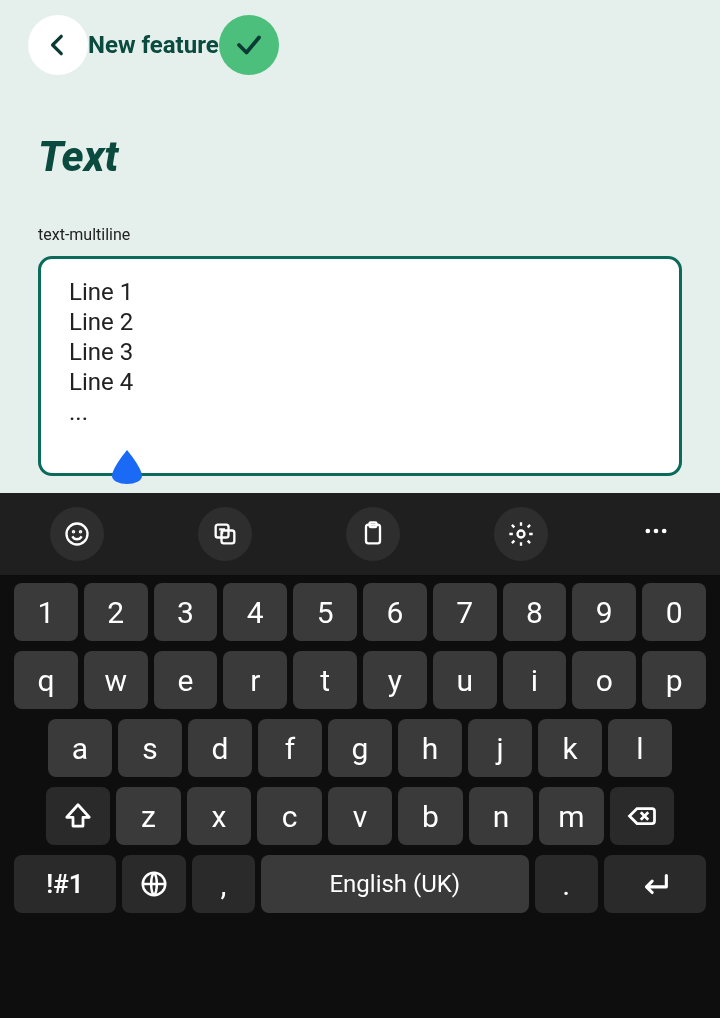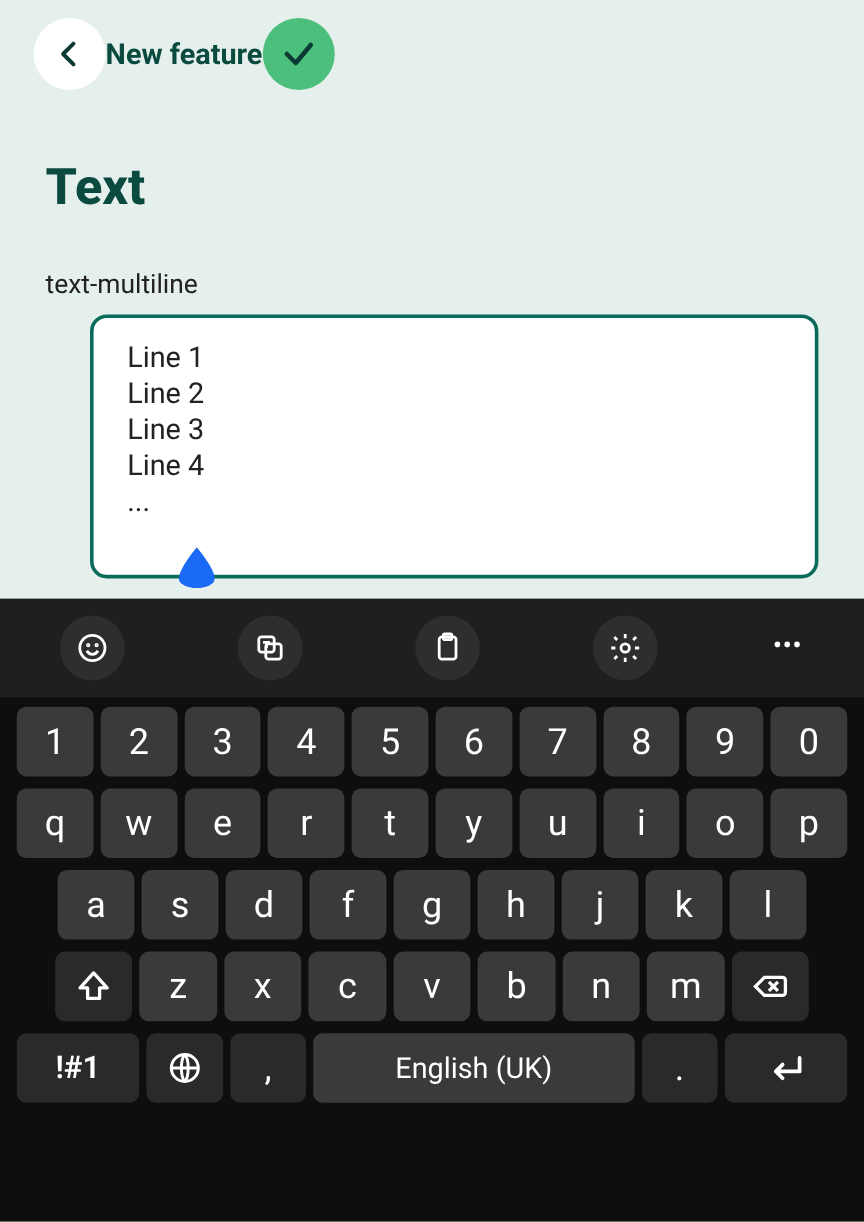--- a/index.html
+++ b/index.html
@@ -9,23 +9,23 @@
   
   .header { display: flex; align-items: center; padding: 10px 28px 0 28px; height: 80px; }
   .back-btn { width: 60px; height: 60px; border-radius: 50%; background: #fff; display: flex; align-items: center; justify-content: center; }
   .back-btn svg { width: 26px; height: 26px; }
   .header-title { font-size: 24px; font-weight: 700; color: #0a4a3f; }
   .confirm-btn { width: 60px; height: 60px; border-radius: 50%; background: #4bbf7b; display: flex; align-items: center; justify-content: center; }
   .confirm-btn svg { width: 30px; height: 30px; }
 
   
   .content { padding: 52px 38px 0 38px; flex: 0 0 auto; }
-  .page-title { font-size: 42px; font-weight: 800; color: #0a4a3f; margin-bottom: 44px; }
-  .field-label { font-size: 22px; color: #222; margin-bottom: 12px; }
-  .textarea-wrap { position: relative; margin-left: 37px; }
+  .page-title { font-size: 42px; font-weight: 800; color: #0a4a3f; margin-bottom: 44px; font-style: italic; }
+  .field-label { font-size: 16px; color: #222; margin-bottom: 12px; }
+  .textarea-wrap { position: relative; }
   .textarea {
     width: 100%; height: 220px; border: 3px solid #0a6b5a; border-radius: 14px;
     background: #fff; padding: 18px 28px; font-size: 24px; line-height: 30px;
     color: #222; resize: none; outline: none; font-family: inherit;
   }
   .drop {
     position:absolute; left:74px; bottom:-4px; width:30px; height:34px;
     background:#1a6af5;
     clip-path: path('M15 0 C15 0 30 18 30 26 A15 8 0 1 1 0 26 C0 18 15 0 15 0 Z');
   }

